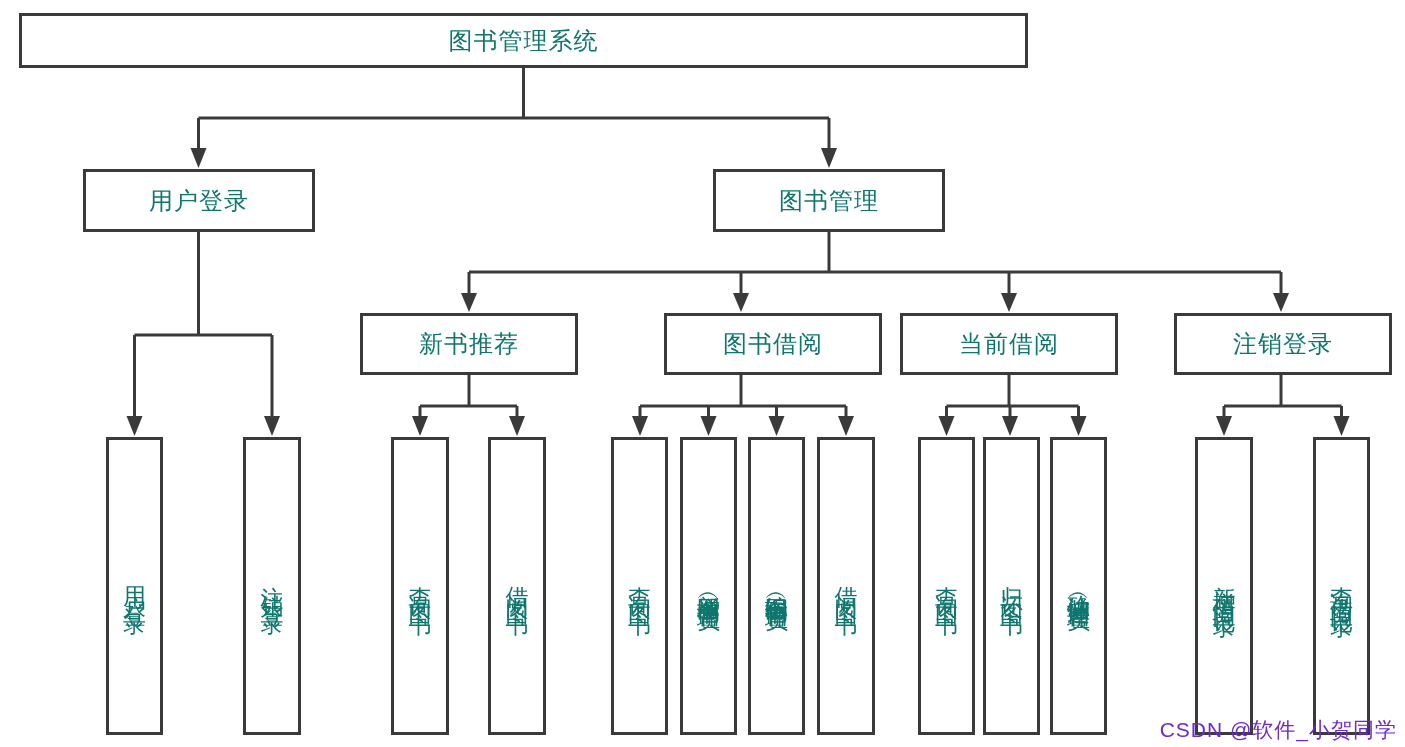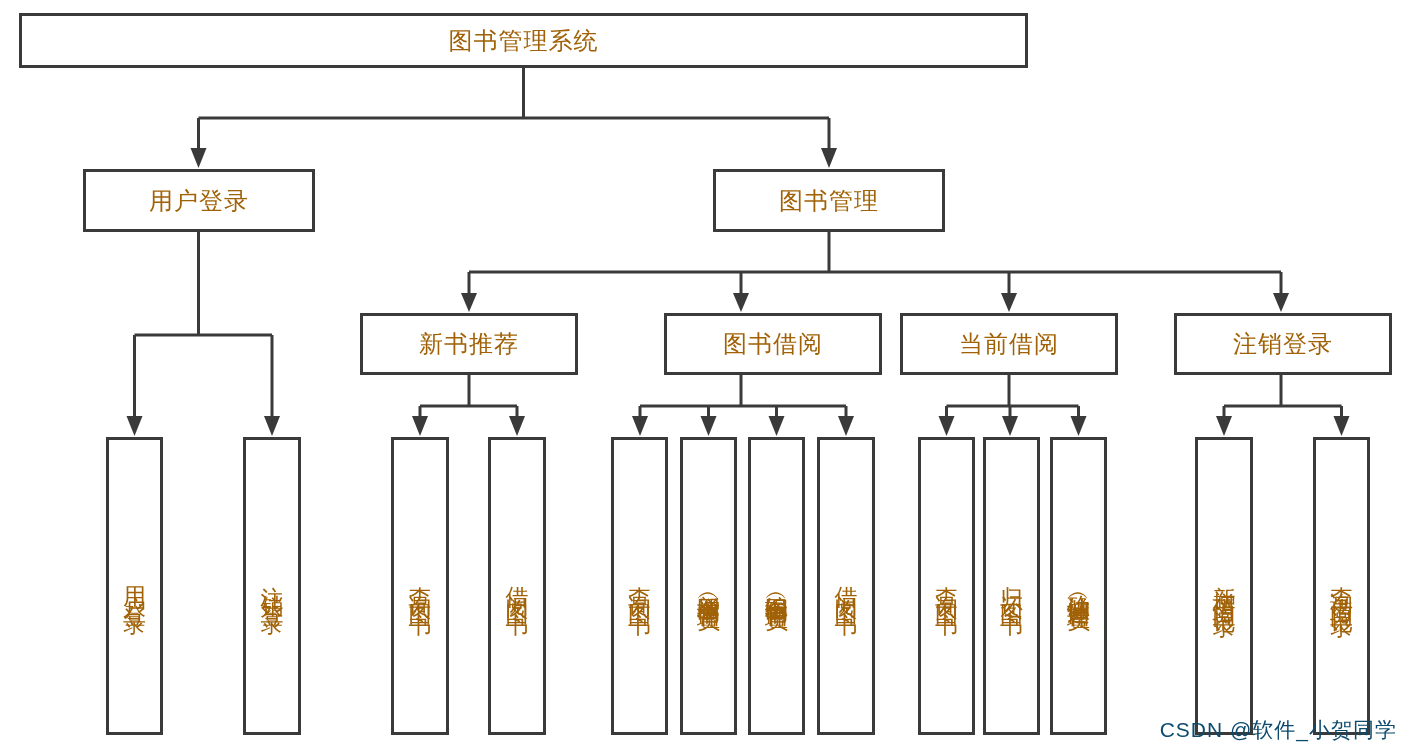--- a/index.html
+++ b/index.html
@@ -21,21 +21,21 @@
     top: 0;
     width: 1405px;
     height: 747px;
     pointer-events: none;
   }
   .node {
     position: absolute;
     box-sizing: border-box;
     border: 3px solid #3a3a3a;
     background: #ffffff;
-    color: #a16207;
+    color: #0f766e;
     display: flex;
     align-items: center;
     justify-content: center;
     text-align: center;
   }
   .h-node {
     font-size: 24px;
     letter-spacing: 1px;
     line-height: 1;
   }
@@ -67,21 +67,21 @@
   .leaf-8  { left: 918px;  width: 57px; }
   .leaf-9  { left: 983px;  width: 57px; }
   .leaf-10 { left: 1050px; width: 57px; }
   .leaf-11 { left: 1195px; width: 58px; }
   .leaf-12 { left: 1313px; width: 57px; }
   .watermark {
     position: absolute;
     top: 716px;
     right: 8px;
     font-size: 21px;
-    color: #0c4a6e;
+    color: #6d28d9;
     letter-spacing: 1px;
     white-space: nowrap;
     z-index: 5;
   }
 </style>
 </head>
 <body>
 
 <div class="canvas">
 

